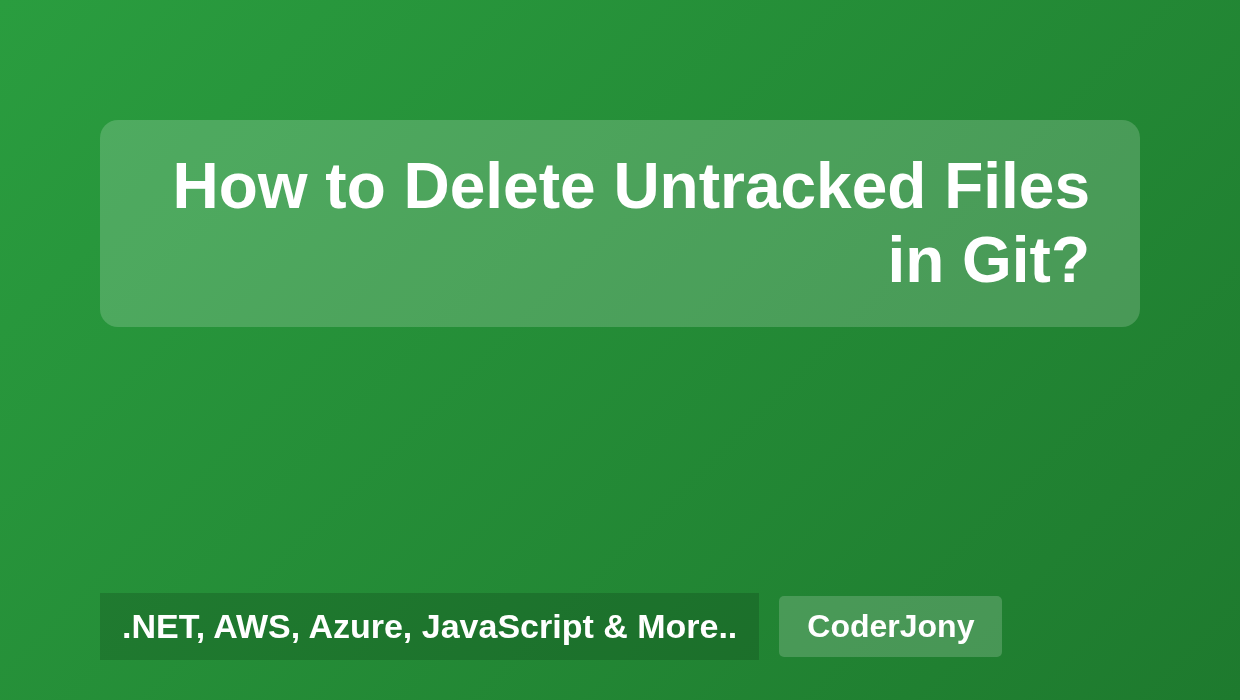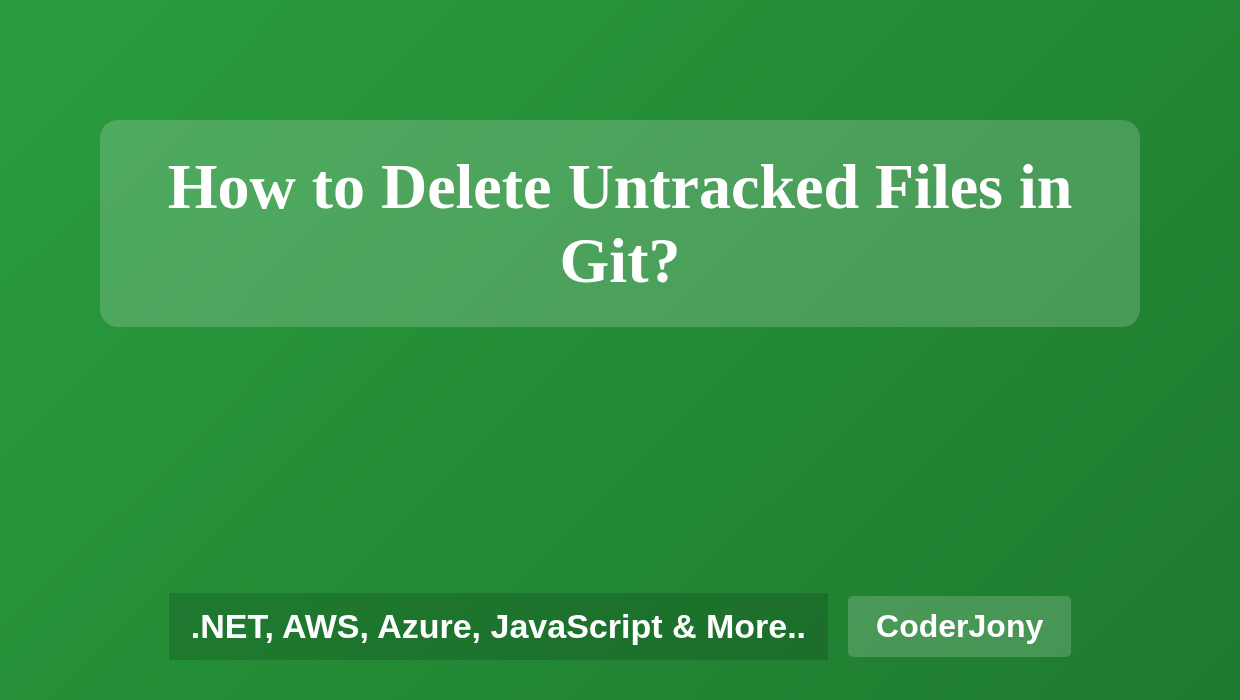--- a/index.html
+++ b/index.html
@@ -16,36 +16,35 @@
       overflow: hidden;
     }
     .title-card {
       position: absolute;
       top: 120px;
       left: 100px;
       right: 100px;
       background: rgba(255, 255, 255, 0.18);
       border-radius: 18px;
       padding: 30px 50px;
-      text-align: center;
-      font-family: Liberation Serif, serif;
+      text-align: right;
     }
     .title-text {
       color: #ffffff;
       font-size: 64px;
       font-weight: 700;
       line-height: 1.15;
     }
     .footer-row {
       position: absolute;
       bottom: 40px;
       left: 100px;
       right: 100px;
       display: flex;
-      justify-content: center;
+      justify-content: flex-start;
       align-items: center;
       gap: 20px;
     }
     .tagline-box {
       background: rgba(0, 0, 0, 0.15);
       padding: 14px 22px;
       color: #ffffff;
       font-size: 34px;
       font-weight: 600;
     }

